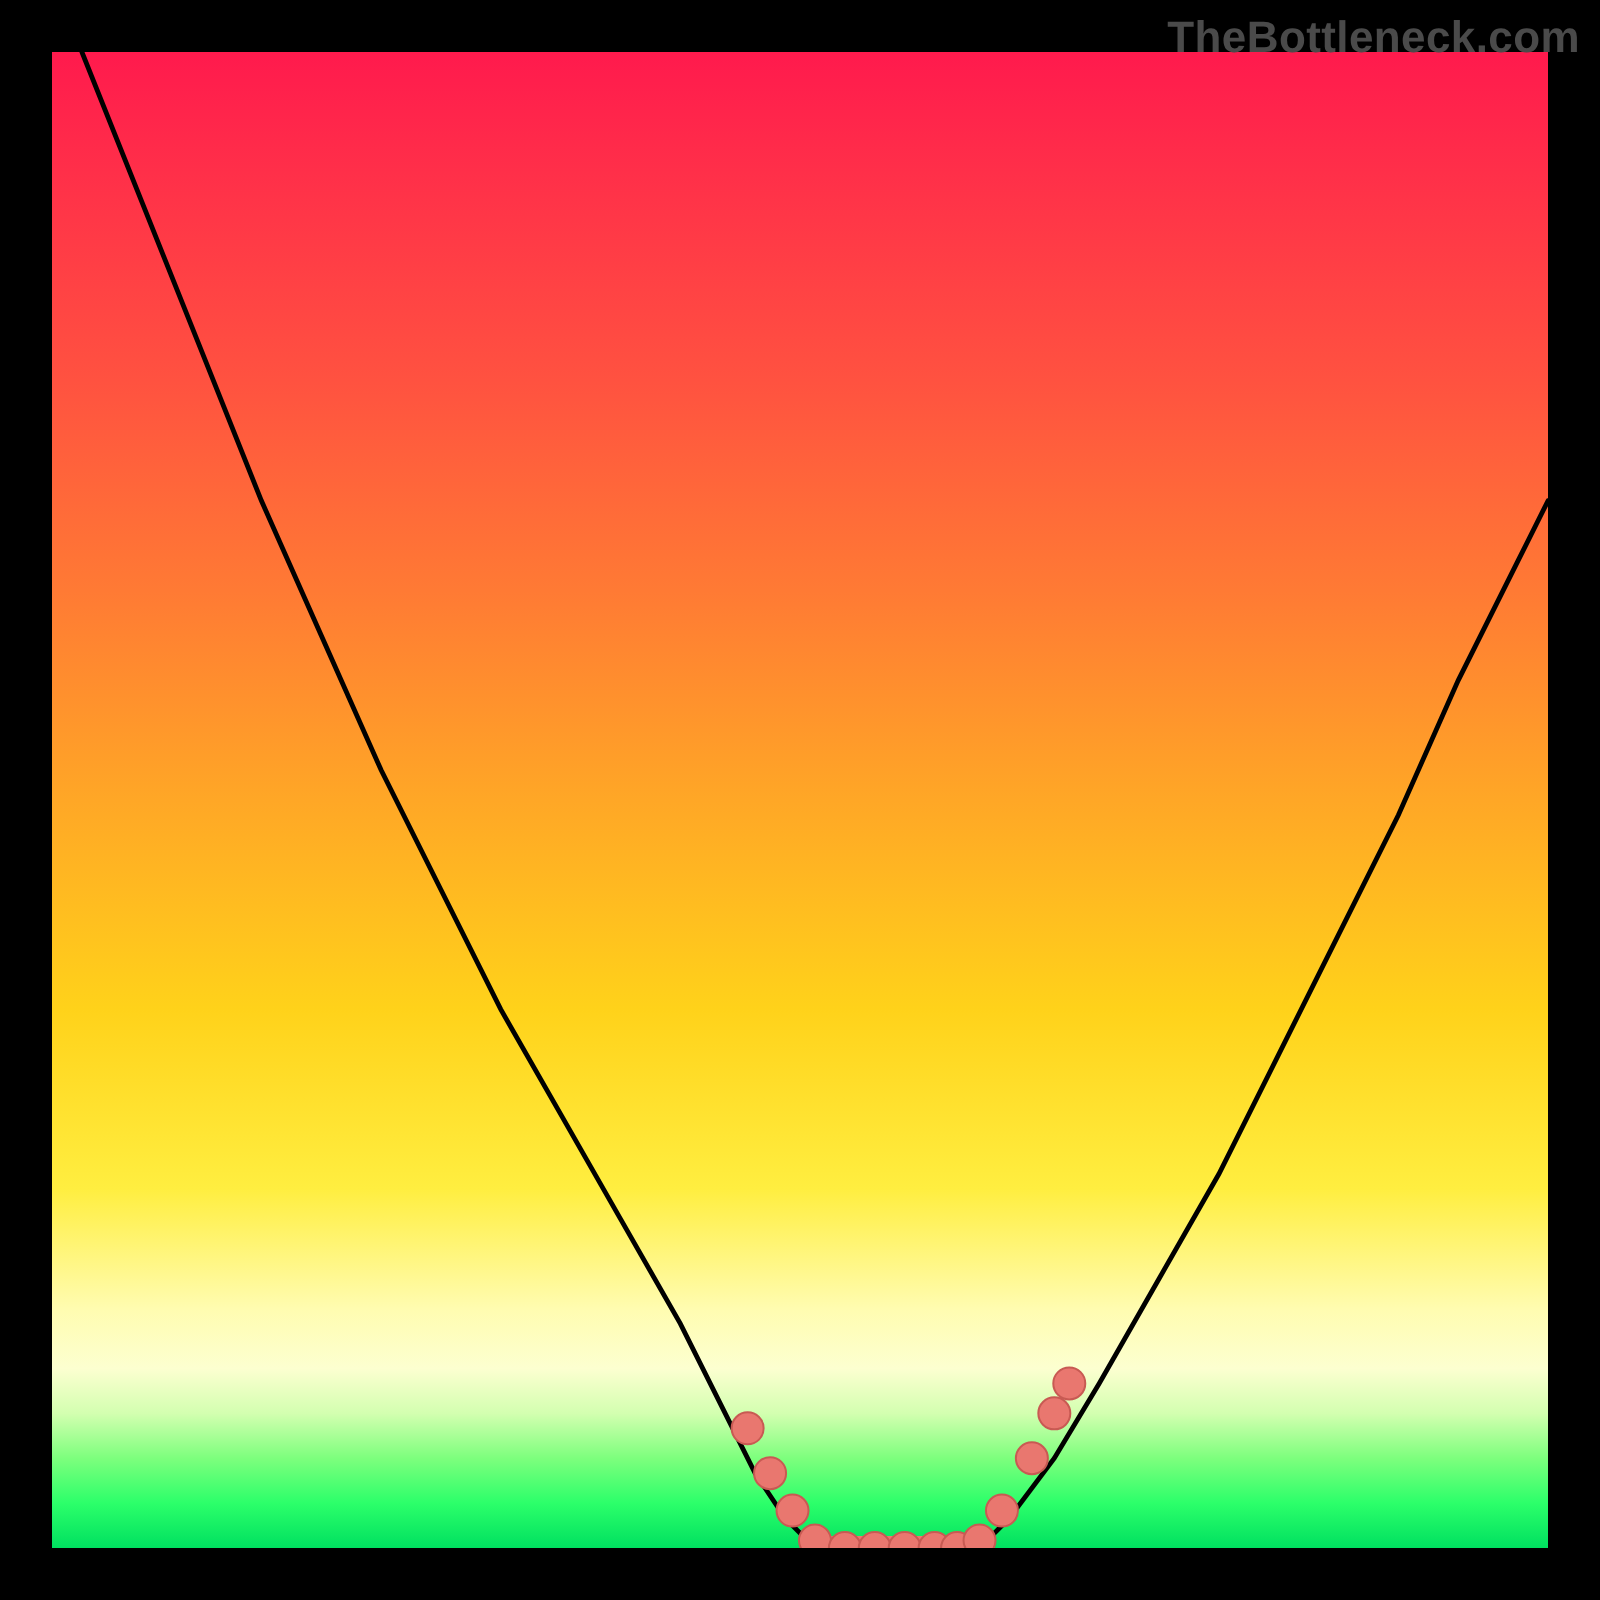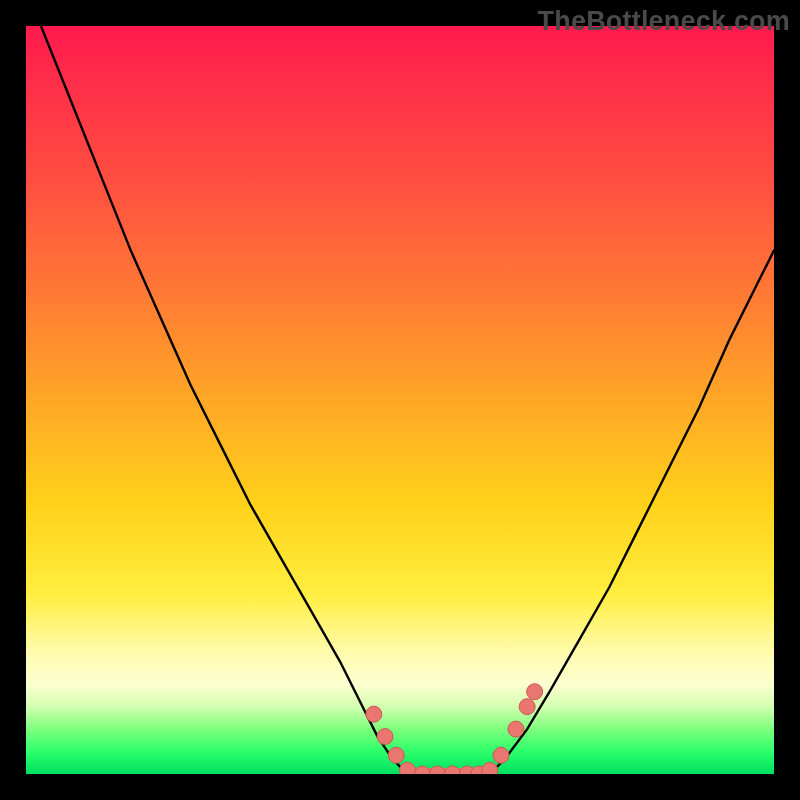--- a/index.html
+++ b/index.html
@@ -41,21 +41,21 @@
       #7dff7d 94%,
       #2cff6a 97%,
       #00e060 100%
     );
   }
   .watermark {
     position: absolute;
     top: 6px;
     right: 10px;
     color: #4a4a4a;
-    font-size: 27px;
+    font-size: 22px;
     font-weight: 600;
     letter-spacing: 0.2px;
     user-select: none;
   }
   svg.curve {
     position: absolute;
     left: 0;
     top: 0;
     width: 748px;
     height: 748px;

